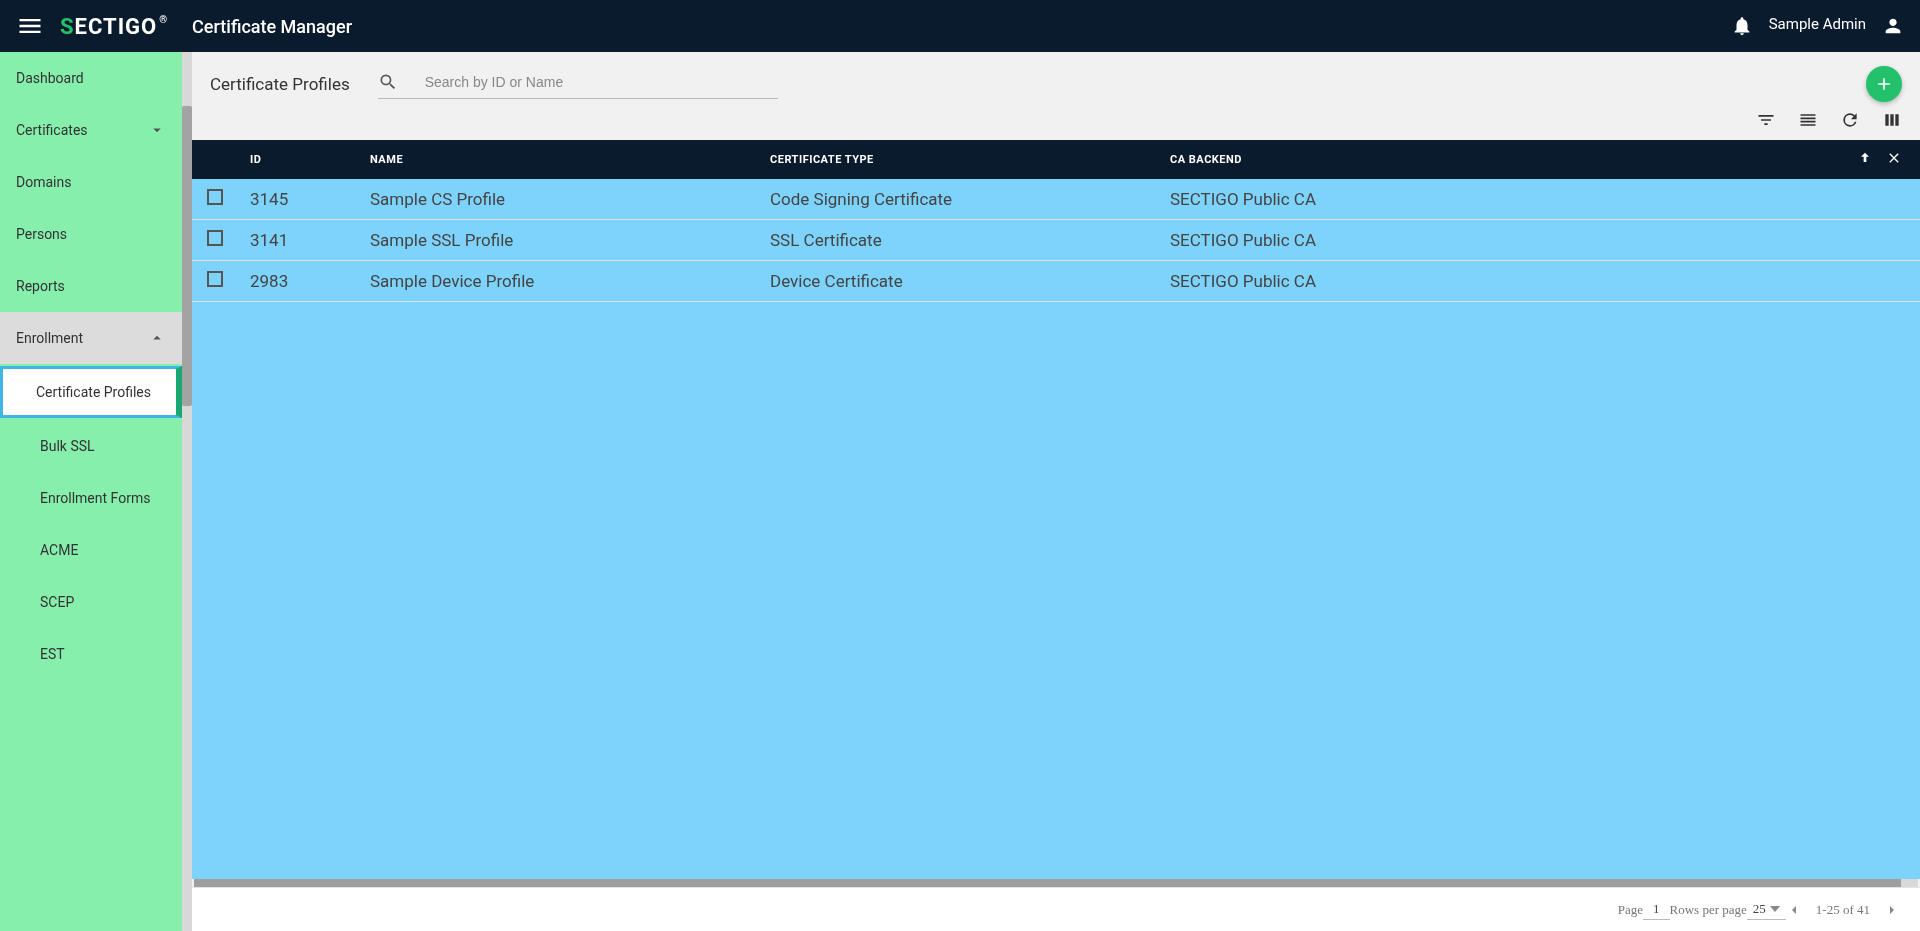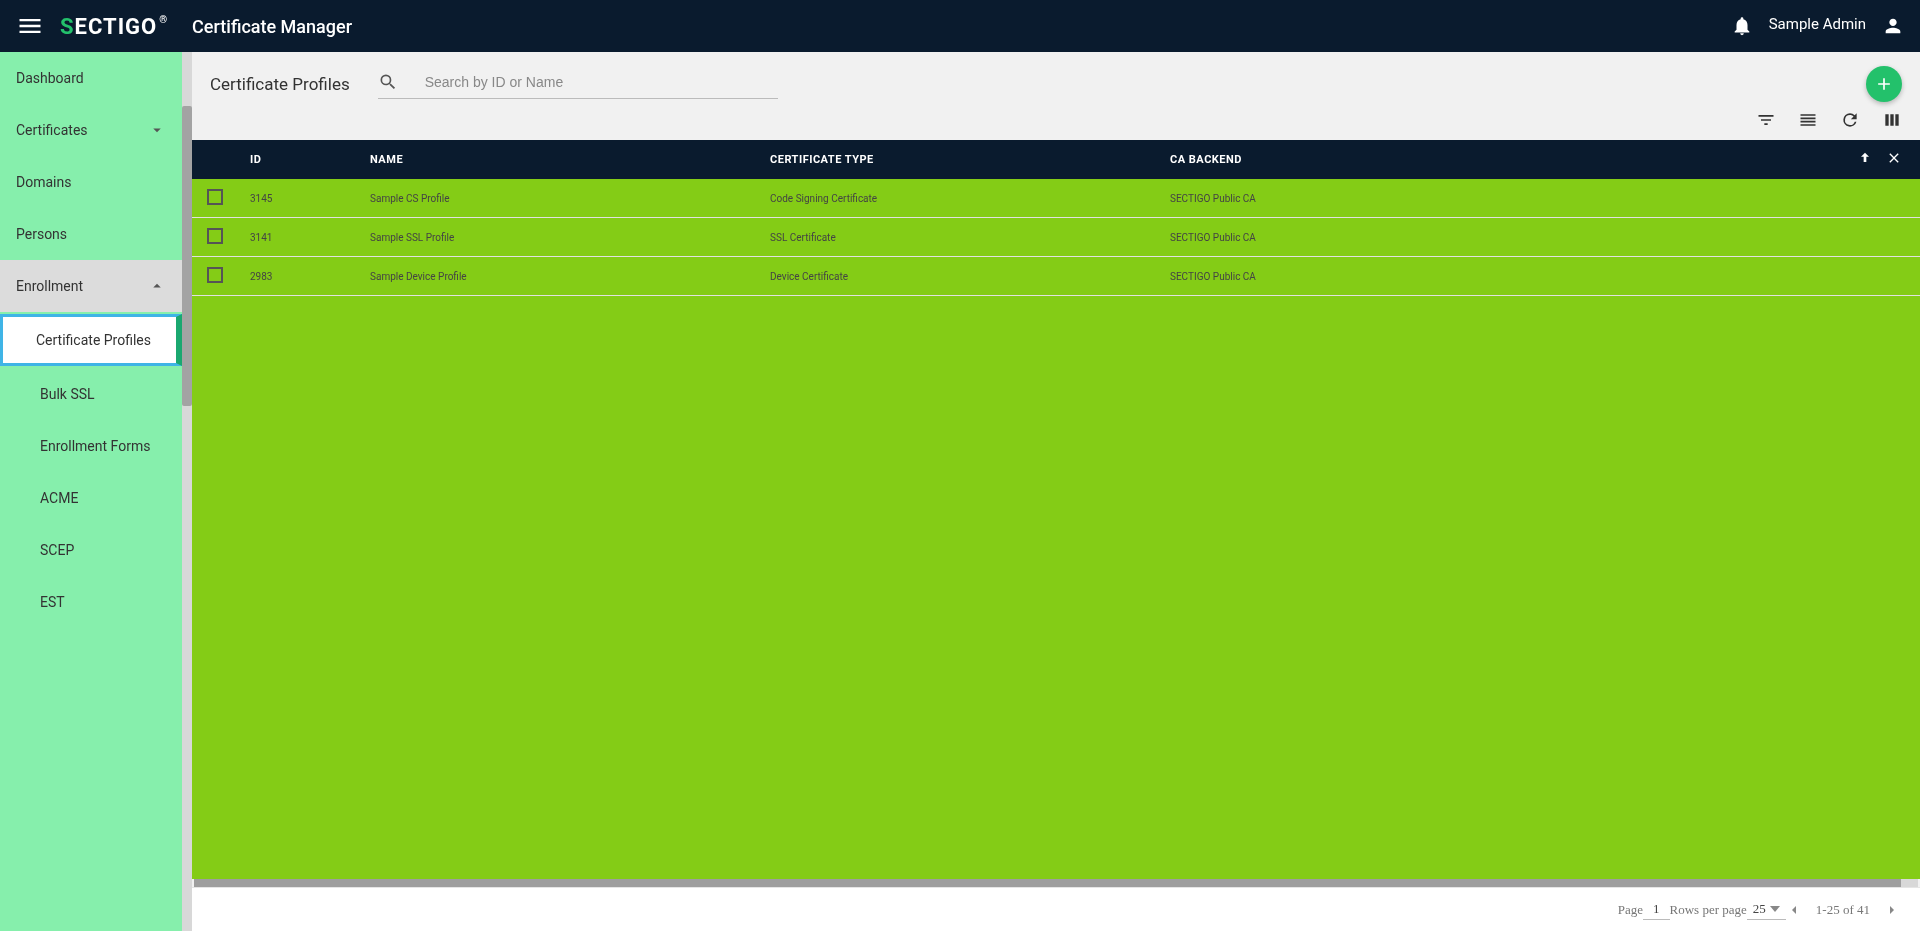--- a/index.html
+++ b/index.html
@@ -45,24 +45,24 @@
   .search-wrap input::placeholder { color:#888;}
   .search-icon { width:20px; height:20px; fill:#555; cursor:pointer;}
   .toolbar-row1 .spacer { flex:1;}
   .fab { width:36px; height:36px; border-radius:50%; background:#23c16b; display:flex; align-items:center; justify-content:center; cursor:pointer; box-shadow:0 2px 5px rgba(0,0,0,.25);}
   .fab svg { width:20px; height:20px; fill:#fff;}
 
   .toolbar-row2 { display:flex; align-items:center; justify-content:flex-end; gap:22px; height:36px; padding-bottom:6px;}
   .tool-icon { width:20px; height:20px; fill:#333; cursor:pointer;}
 
   
-  .table-wrap { flex:1; overflow:auto; background:#84cc16; margin:0; position:relative;}
+  .table-wrap { flex:1; overflow:auto; background:#7dd3fc; margin:0; position:relative;}
   table { width:100%; border-collapse:collapse; table-layout:fixed;}
   thead th { background:#0a1b2e; color:#fff; font-size:11px; font-weight:700; text-align:left; padding:10px 12px; letter-spacing:0.5px;}
-  tbody td { font-size:10px; color:#444; padding:10px 12px; border-bottom:1px solid #e1e1e1;}
+  tbody td { font-size:17px; color:#444; padding:10px 12px; border-bottom:1px solid #e1e1e1;}
   .col-check { width:46px; text-align:center;}
   .col-id { width:120px;}
   .col-name { width:400px;}
   .col-type { width:400px;}
   .col-ca { width:auto;}
   .col-actions { width:80px; text-align:right; padding-right:18px !important;}
   .col-actions svg { width:16px; height:16px; fill:#fff;}
   .cbx { width:16px; height:16px; border:2px solid #555; display:inline-block; cursor:pointer;}
 
   
@@ -114,20 +114,23 @@
           <span>Certificates</span>
           <svg viewBox="0 0 24 24" class="chev">
             <path d="M7 10l5 5 5-5z"></path>
           </svg>
         </div>
         <div class="nav-item">
           <span>Domains</span>
         </div>
         <div class="nav-item">
           <span>Persons</span>
+        </div>
+        <div class="nav-item">
+          <span>Reports</span>
         </div>
         <div class="nav-item expanded">
           <span>Enrollment</span>
           <svg viewBox="0 0 24 24" class="chev">
             <path d="M7 14l5-5 5 5z"></path>
           </svg>
         </div>
         <div class="nav-sub active">Certificate Profiles</div>
         <div class="nav-sub">Bulk SSL</div>
         <div class="nav-sub">Enrollment Forms</div>

